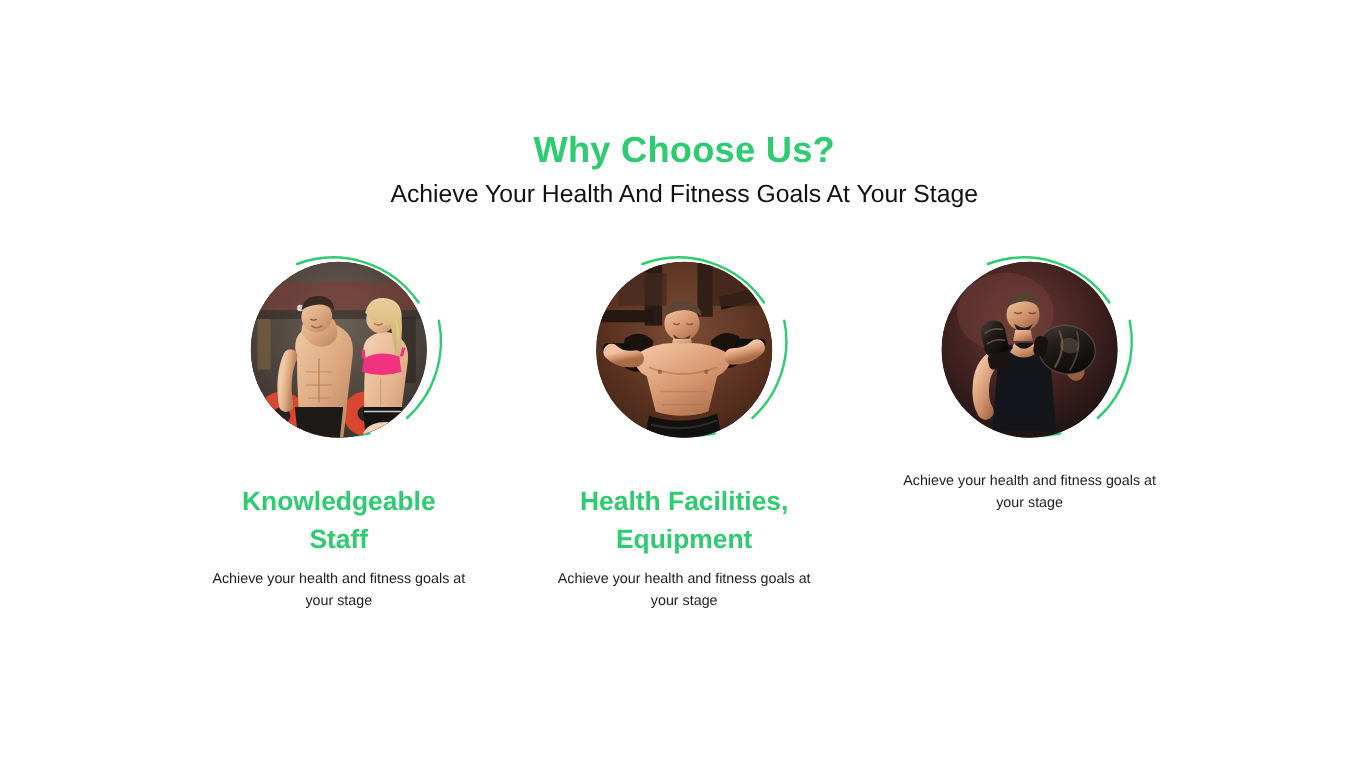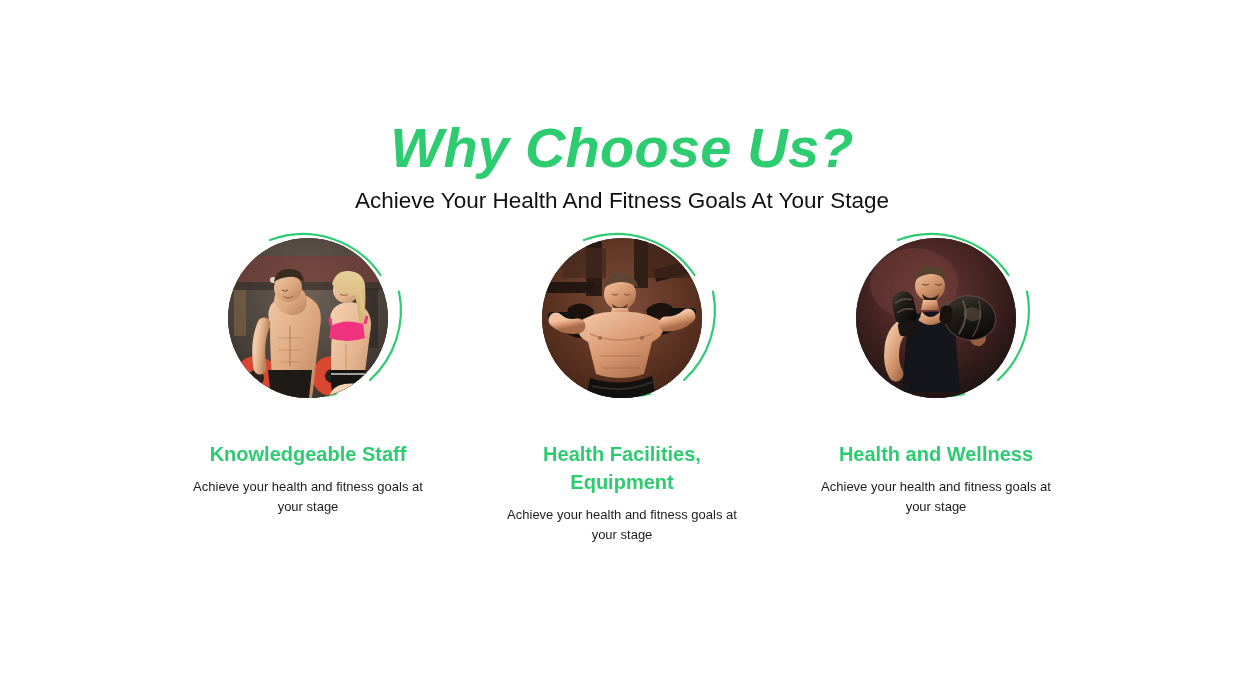--- a/index.html
+++ b/index.html
@@ -19,26 +19,25 @@
     padding-top: 118px;
   }
 
   
   .heading-block {
     text-align: center;
     width: 100%;
   }
 
   .main-title {
-    font-size: 56px;
+    font-size: 33px;
     font-weight: bold;
     color: #2ECC71;
     letter-spacing: 0.2px;
     line-height: 1.08;
-    font-style: italic;
   }
 
   .sub-title {
     font-size: 22.5px;
     font-weight: normal;
     color: #111111;
     line-height: 1.3;
     margin-top: 8px;
   }
 
@@ -94,21 +93,21 @@
     height: 160px;
     border-radius: 50%;
     overflow: hidden;
     background: #2b2b2b;
   }
 
   .photo-circle svg { display: block; width: 160px; height: 160px; }
 
   
   .card-title {
-    font-size: 20px;
+    font-size: 24px;
     font-weight: bold;
     color: #2ECC71;
     line-height: 1.4;
     margin-top: 22px;
     max-width: 230px;
   }
 
   .card-desc {
     font-size: 13px;
     font-weight: normal;
@@ -354,18 +353,17 @@
                 <path d="M14 6 q10 14 2 34" stroke="#6e5d4f" stroke-width="2" fill="none" opacity="0.75"></path>
                 <path d="M30 4 q8 16 0 36" stroke="#6e5d4f" stroke-width="1.6" fill="none" opacity="0.6"></path>
                 <ellipse cx="26" cy="18" rx="9" ry="7" fill="#877363" opacity="0.35"></ellipse>
                 <rect x="-6" y="14" width="12" height="18" rx="5" fill="#17120f"></rect>
               </g>
             </g>
           </svg>
         </div>
       </div>
 
-      <div class="card-title">Health and Wellness</div>
       <div class="card-desc">Achieve your health and fitness goals at your stage</div>
     </div>
 
   </div>
 </div>
 
 </body></html>

